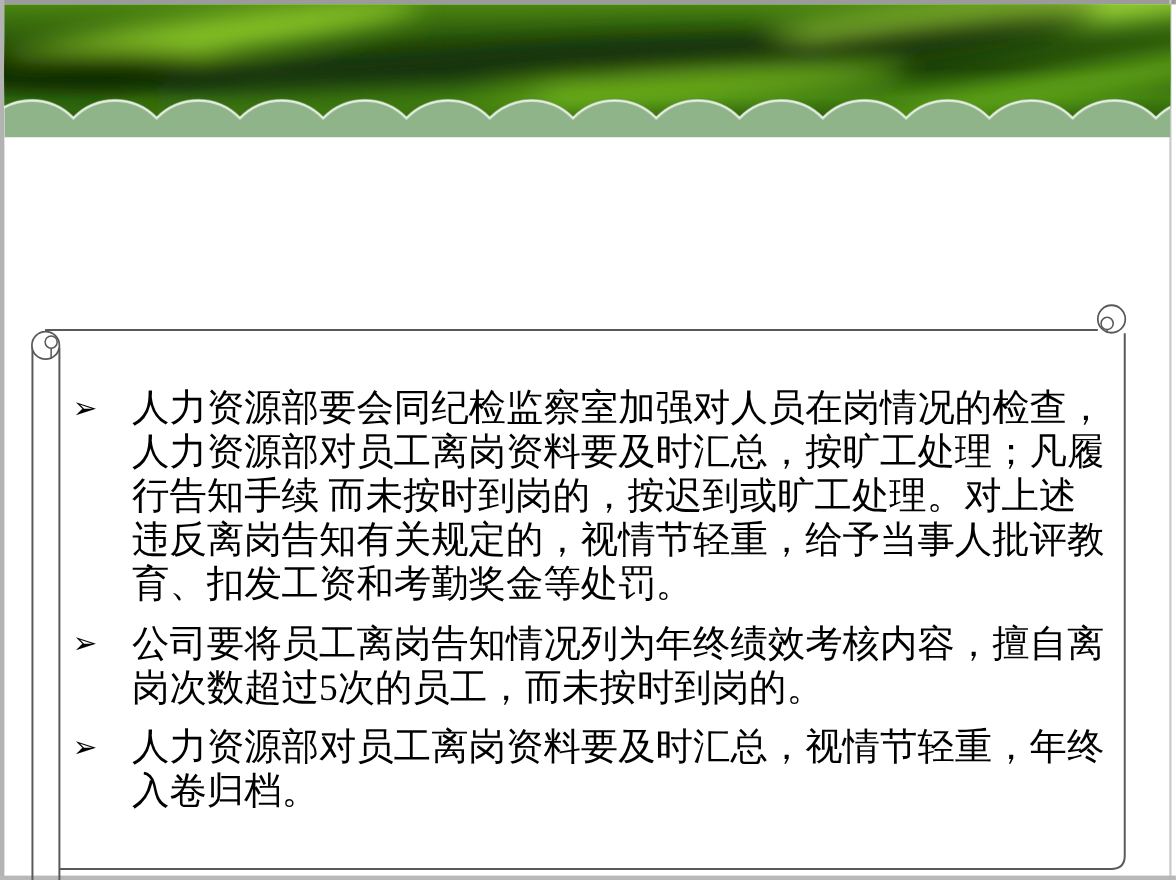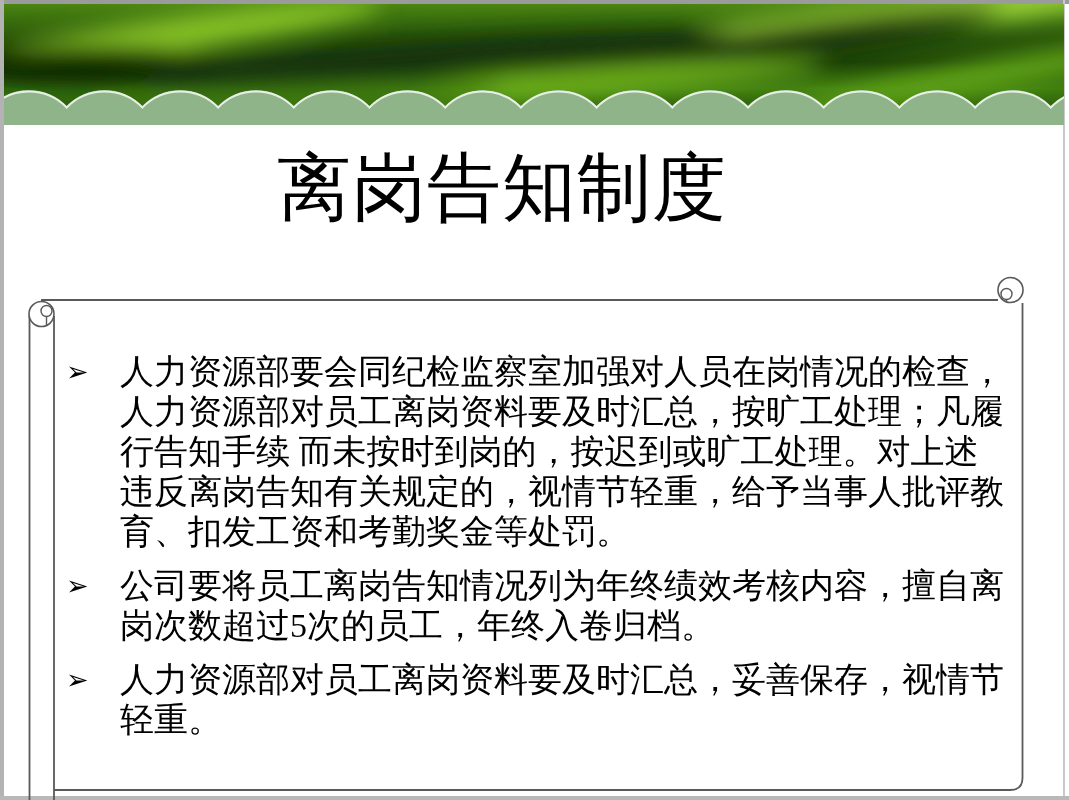--- a/index.html
+++ b/index.html
@@ -100,21 +100,20 @@
 
       <path d="M -13 103.5
                a 52.8 52.8 0 0 1 75.7 0 a 52.8 52.8 0 0 1 75.7 0 a 52.8 52.8 0 0 1 75.7 0
                a 52.8 52.8 0 0 1 75.7 0 a 52.8 52.8 0 0 1 75.7 0 a 52.8 52.8 0 0 1 75.7 0
                a 52.8 52.8 0 0 1 75.7 0 a 52.8 52.8 0 0 1 75.7 0 a 52.8 52.8 0 0 1 75.7 0
                a 52.8 52.8 0 0 1 75.7 0 a 52.8 52.8 0 0 1 75.7 0 a 52.8 52.8 0 0 1 75.7 0
                a 52.8 52.8 0 0 1 75.7 0 a 52.8 52.8 0 0 1 75.7 0 a 52.8 52.8 0 0 1 75.7 0" fill="none" stroke="#f2f6ee" stroke-width="2" opacity="0.9"></path>
     </svg>
   </div>
 
-  <div class="title">离岗告知制度</div>
 
   <div class="scroll-frame">
     <svg width="1006" height="524" viewBox="0 0 1006 524">
 
       <rect x="17" y="24" width="981.5" height="490" fill="#ffffff"></rect>
 
       <path d="M 17 24 H 974" fill="none" stroke="#595959" stroke-width="1.8"></path>
 
       <path d="M 998.5 27 V 502 Q 998.5 514 986 514 H 30" fill="none" stroke="#595959" stroke-width="1.8"></path>
 
@@ -131,21 +130,21 @@
     </svg>
   </div>
 
   <div class="content">
     <div class="bullet">
       <span class="marker">➢</span>
       <span class="text">人力资源部要会同纪检监察室加强对人员在岗情况的检查，人力资源部对员工离岗资料要及时汇总，按旷工处理；凡履行告知手续 而未按时到岗的，按迟到或旷工处理。对上述违反离岗告知有关规定的，视情节轻重，给予当事人批评教育、扣发工资和考勤奖金等处罚。</span>
     </div>
     <div class="bullet">
       <span class="marker">➢</span>
-      <span class="text">公司要将员工离岗告知情况列为年终绩效考核内容，擅自离岗次数超过5次的员工，年终入卷归档。</span>
+      <span class="text">公司要将员工离岗告知情况列为年终绩效考核内容，擅自离岗次数超过5次的员工，而未按时到岗的。</span>
     </div>
     <div class="bullet">
       <span class="marker">➢</span>
-      <span class="text">人力资源部对员工离岗资料要及时汇总，妥善保存，视情节轻重。</span>
+      <span class="text">人力资源部对员工离岗资料要及时汇总，视情节轻重，年终入卷归档。</span>
     </div>
   </div>
 
 </div>
 
 </body></html>

